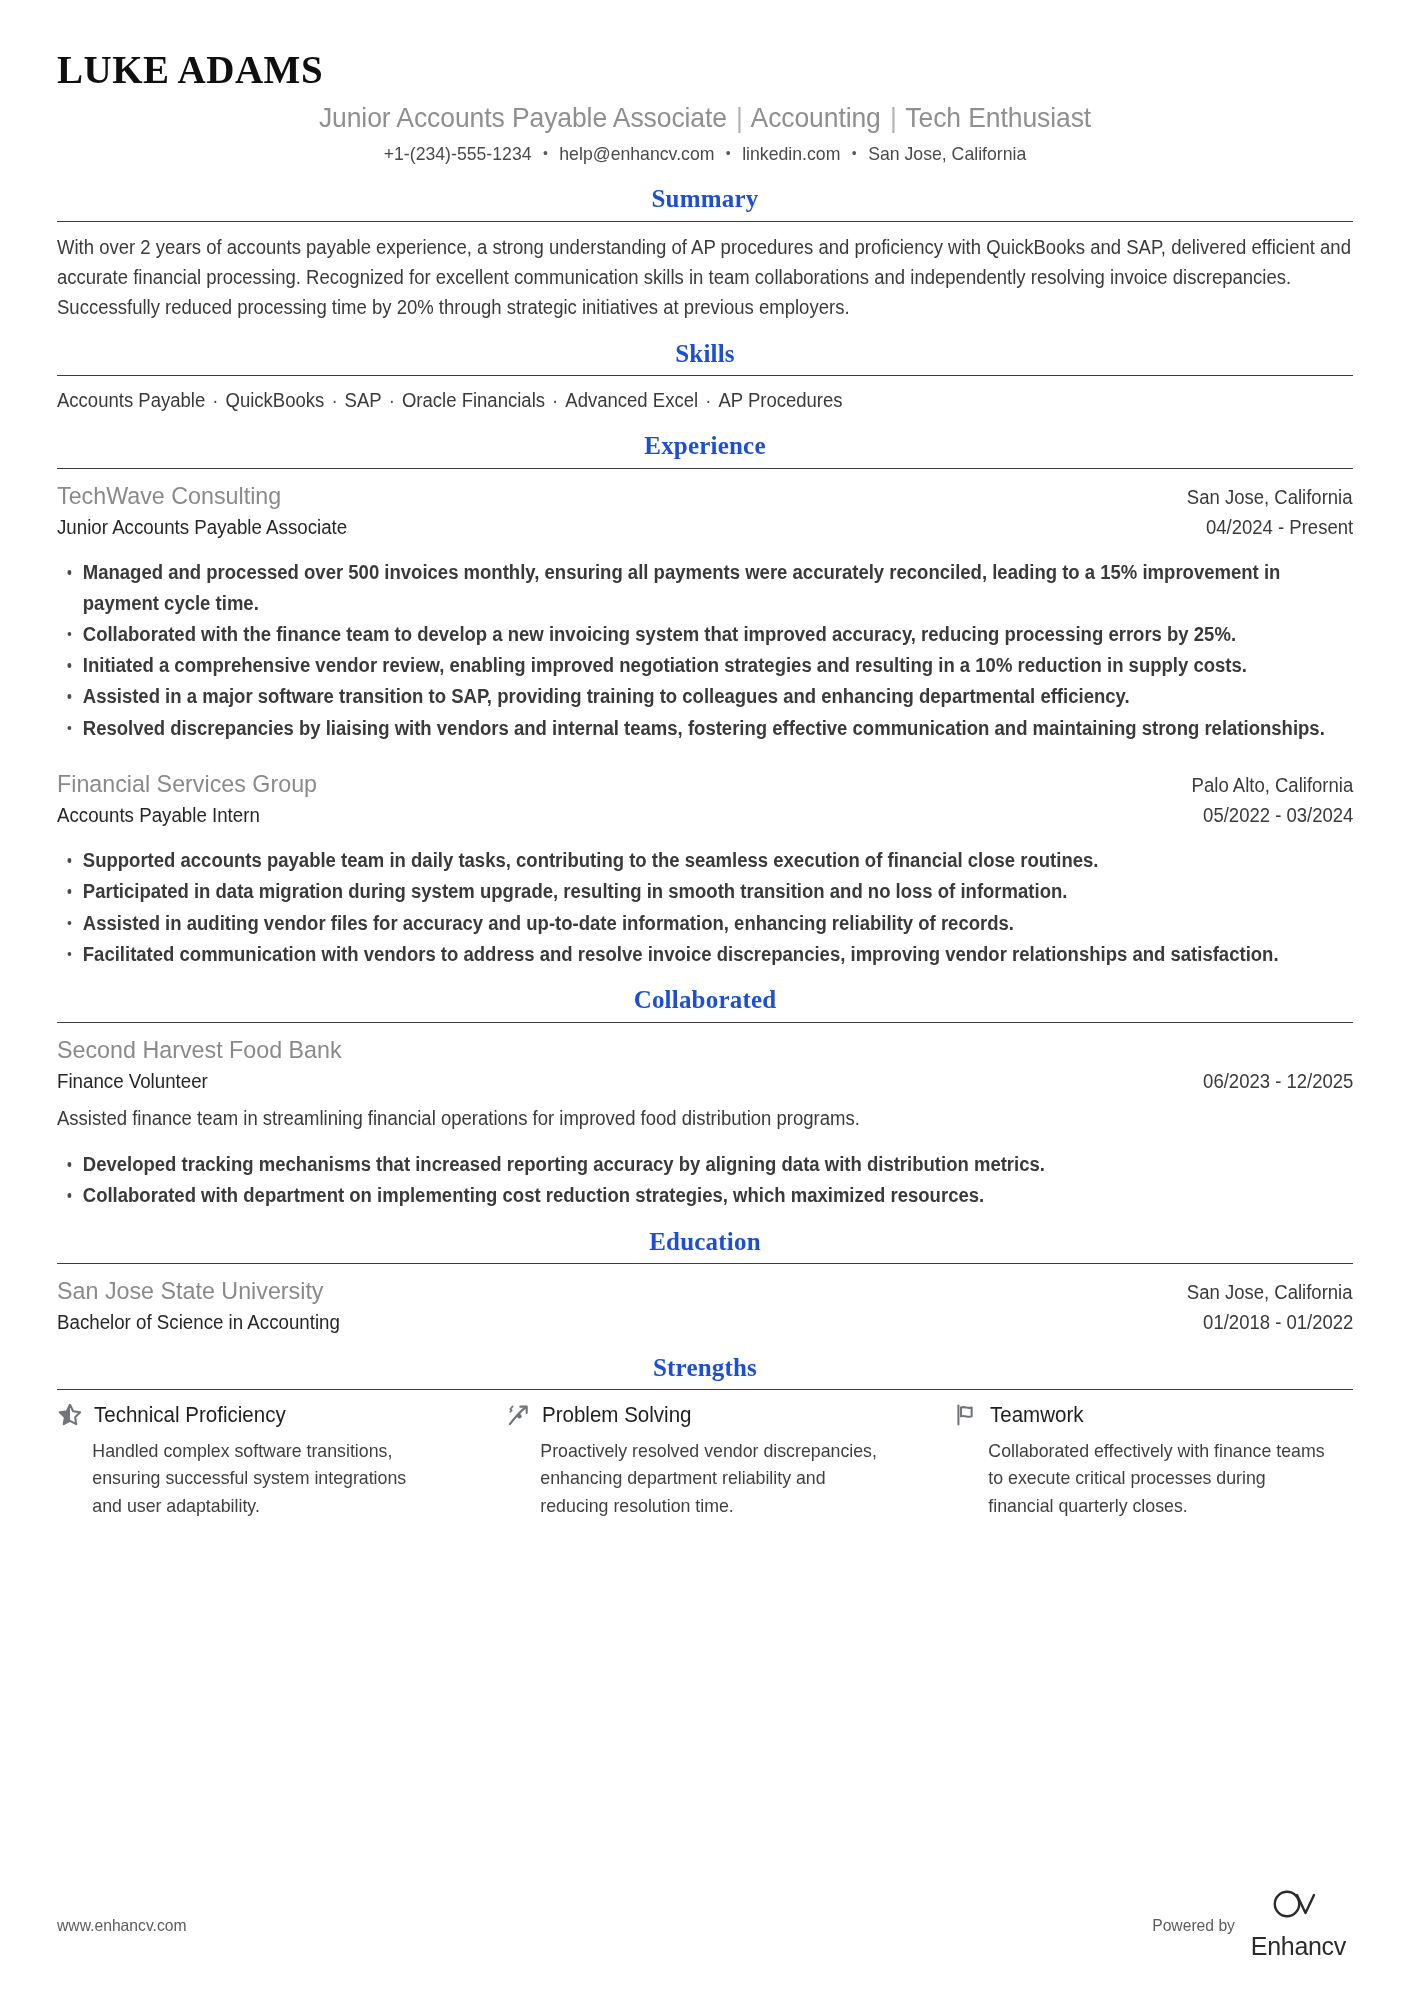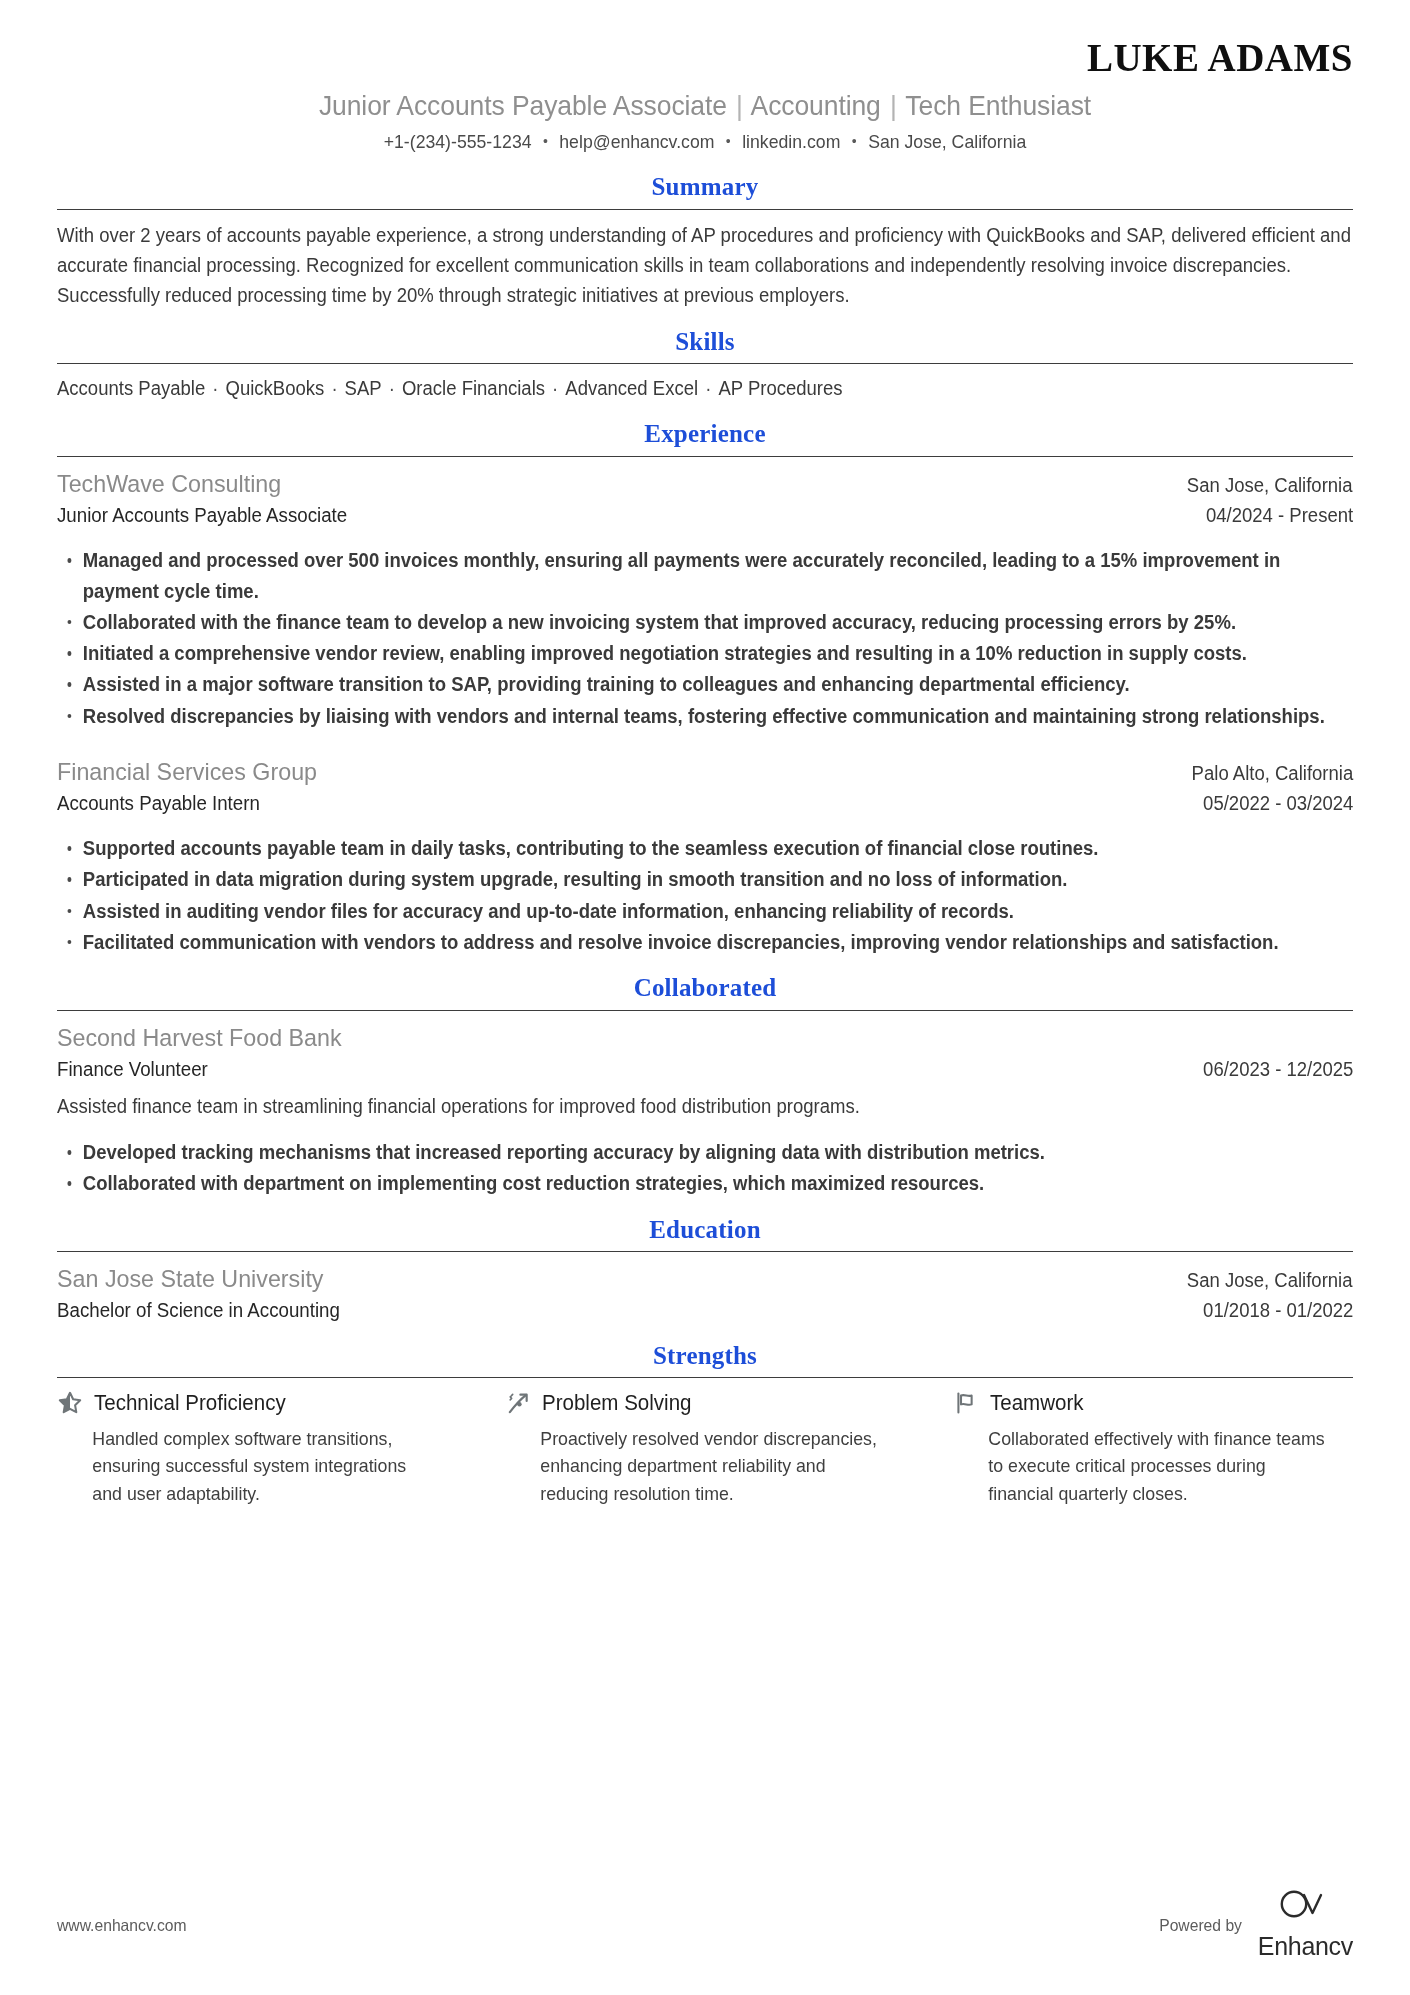--- a/index.html
+++ b/index.html
@@ -15,28 +15,28 @@
   .page {
     position: relative;
     width: 1410px;
     min-height: 1995px;
     background: #fff;
     padding: 30px 57px 0 57px;
   }
 
   
   .name {
-    text-align: right;
+    text-align: left;
     font-family: "Liberation Serif", serif;
     font-weight: bold;
     font-size: 39px;
     letter-spacing: 0.5px;
     color: #0f0f0f;
     line-height: 1.25;
-    margin-top: 4px;
+    margin-top: 16px;
   }
   .tagline {
     text-align: center;
     font-size: 28.5px;
     color: #8f8f8f;
     font-weight: 400;
     line-height: 1.32;
     margin-top: 4px;
     transform: scaleX(0.93);
     letter-spacing: -0.1px;
@@ -211,21 +211,21 @@
     margin-top: 6px;
     padding-left: 37px;
     transform: scaleX(0.955);
     transform-origin: left center;
   }
 
   
   .footer {
     position: absolute;
     left: 57px;
-    right: 57px;
+    right: 64px;
     bottom: 34px;
     display: flex;
     justify-content: space-between;
     align-items: center;
     text-align: center;
   }
   .footer-url {
     font-size: 16.5px;
     color: #5c5c5c;
     transform: scaleX(0.95);

